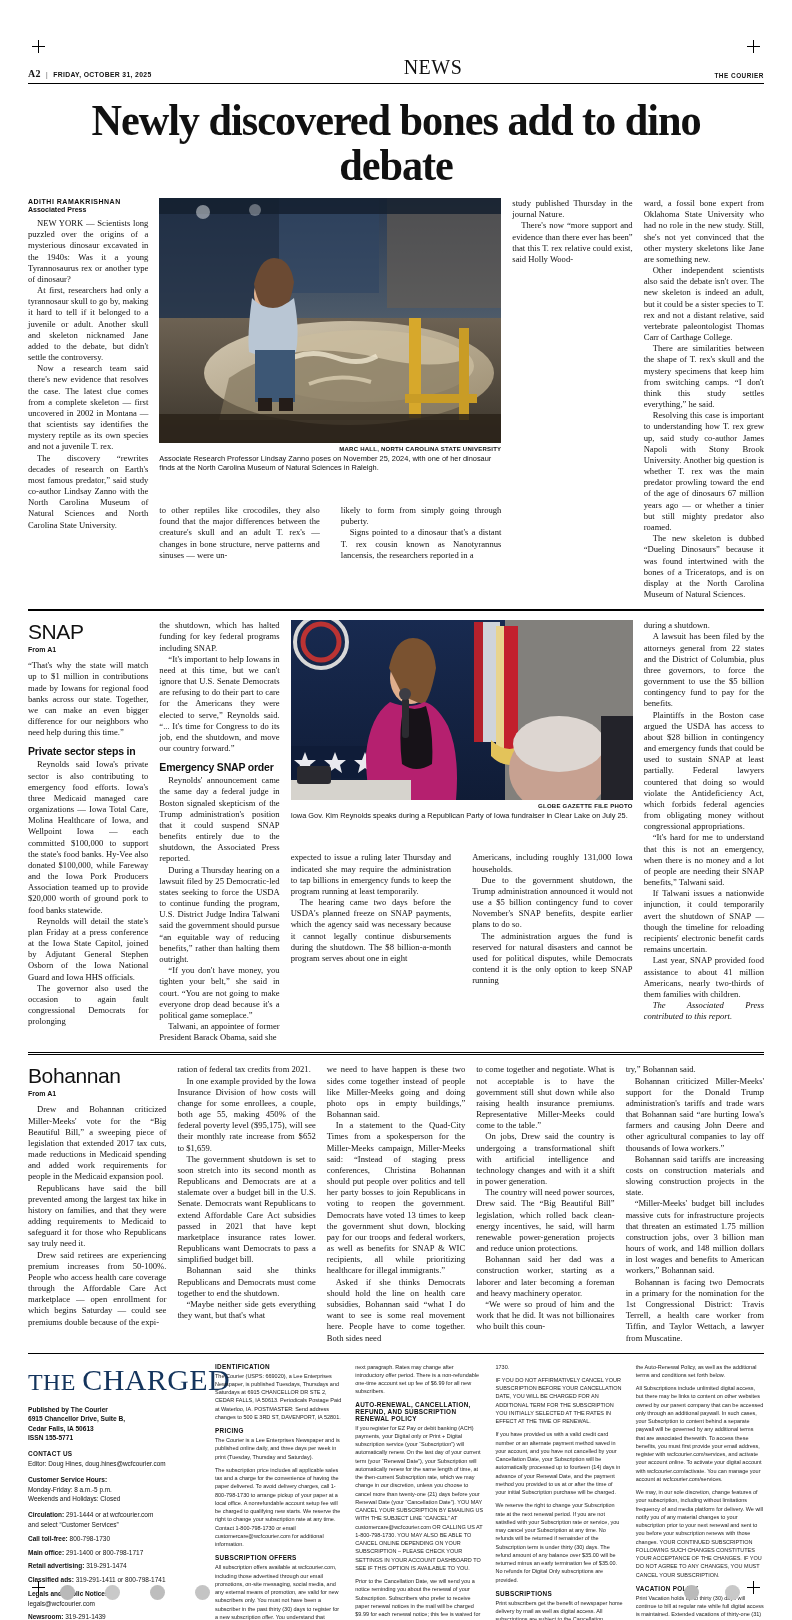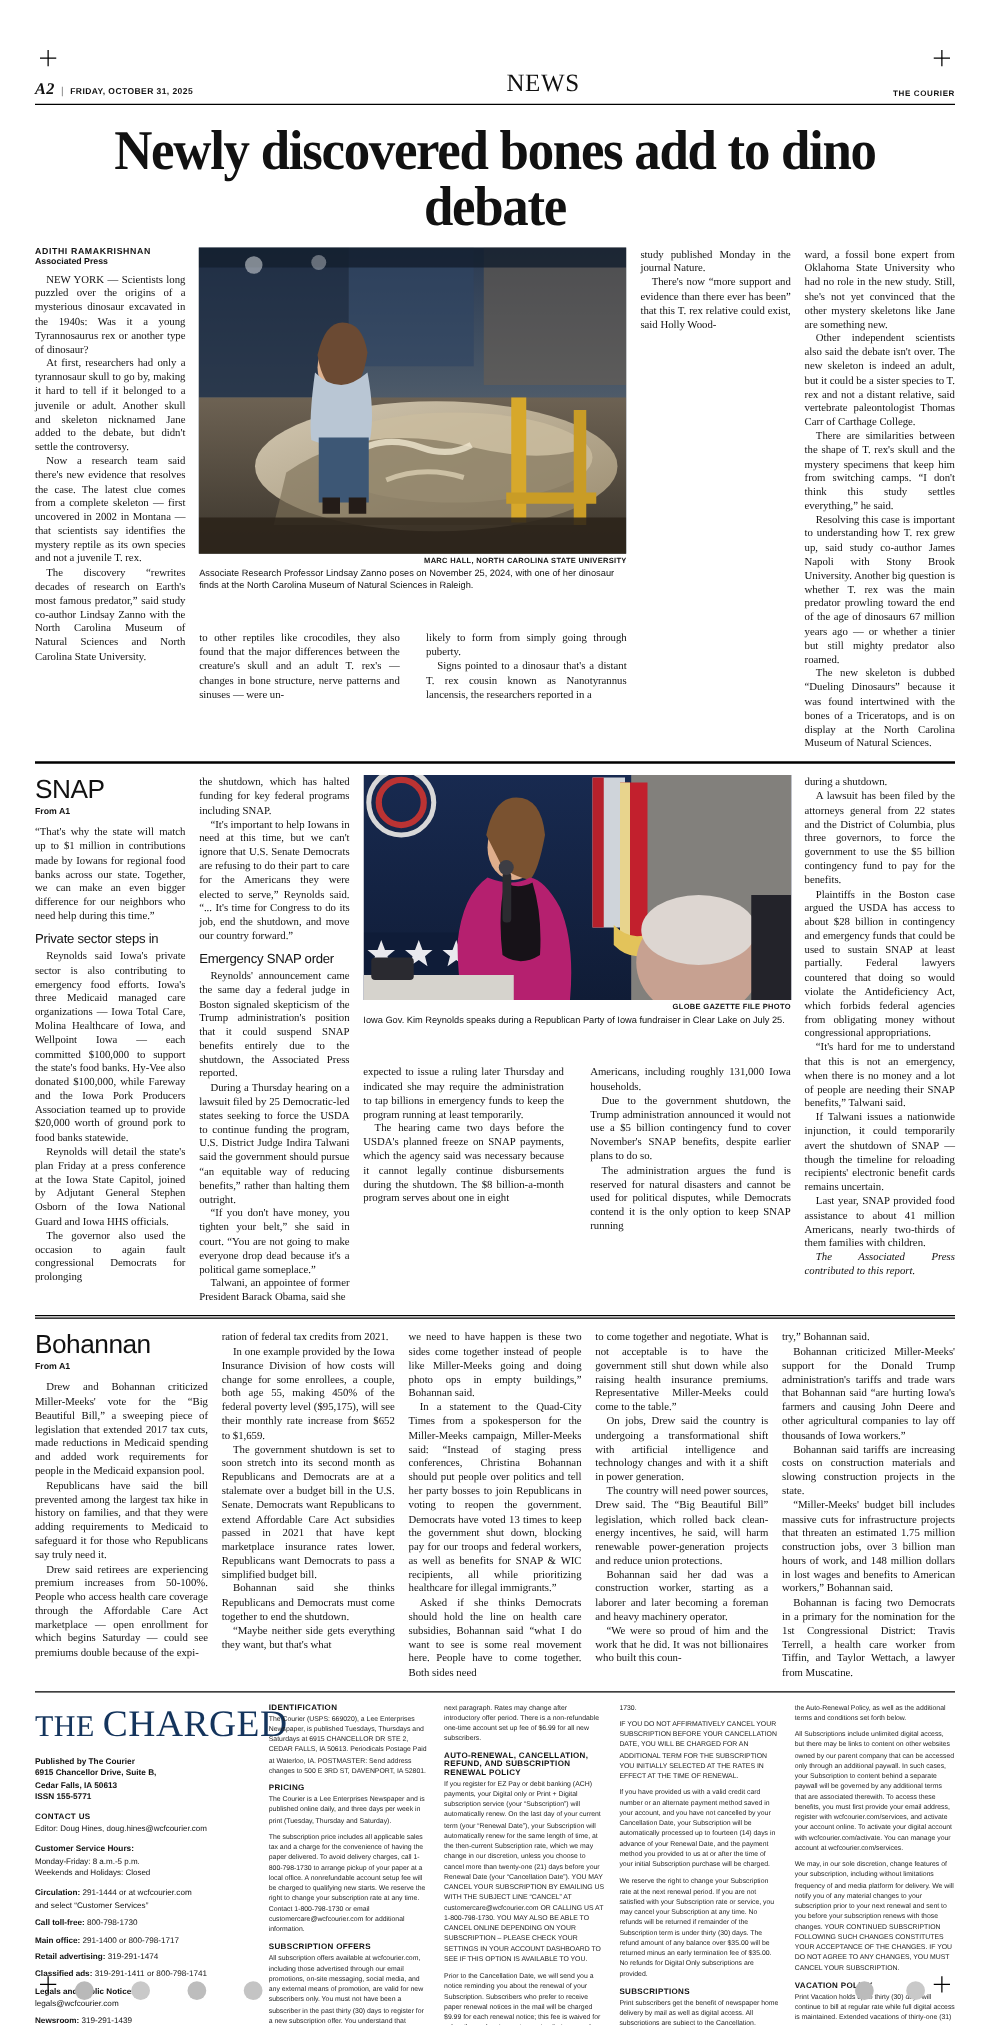--- a/index.html
+++ b/index.html
@@ -28,21 +28,21 @@
 
   
   .folio {
     display: flex; align-items: flex-end; justify-content: space-between;
     padding-top: 56px;
     border-bottom: 1.6px solid #000;
     padding-bottom: 4px;
   }
   .folio-left { display: flex; align-items: baseline; gap: 5px;
     font-family: "Liberation Sans", sans-serif; font-size: 7.6px; letter-spacing: .3px; }
-  .folio-page { font-weight: bold; font-size: 13px; font-family: "Liberation Serif", serif; font-style: italic; }
+  .folio-page { font-weight: bold; font-size: 10px; font-family: "Liberation Serif", serif; }
   .folio-sep { color: #777; font-size: 8px; }
   .folio-date { font-weight: 600; font-size: 6.8px; letter-spacing: .35px; }
   .folio-center { font-family: "Liberation Serif", serif; font-size: 20px; letter-spacing: .5px; }
   .folio-right { font-family: "Liberation Sans", sans-serif; font-size: 6.4px;
     font-weight: bold; letter-spacing: .5px; }
 
   
   .headline {
     font-family: "Liberation Serif", serif;
     font-weight: bold;
@@ -102,21 +102,21 @@
     font-family: "Liberation Sans", sans-serif;
     font-weight: normal; font-size: 21px; letter-spacing: -.4px;
     margin: 9px 0 2px 0;
   }
   .jump-from {
     font-family: "Liberation Sans", sans-serif;
     font-weight: bold; font-size: 7px; margin: 0 0 7px 0;
   }
   .subhead {
     font-family: "Liberation Sans", sans-serif;
-    font-weight: normal; font-size: 10.5px; letter-spacing: -.2px;
+    font-weight: bold; font-size: 10.5px; letter-spacing: -.2px;
     margin: 7px 0 2px 0;
   }
   .italic-tag { font-style: italic; }
 
   
   .story-grid { display: flex; gap: 11px; }
   .snap-photo { width: 100%; height: 180px; overflow: hidden; position: relative; background:#1c2541;}
 
   
   .footer-rule { border-top: 1.6px solid #000; margin-top: 9px; }
@@ -242,21 +242,21 @@
           <p class="body noindent">to other reptiles like crocodiles, they also found that the major differences between the creature's skull and an adult T. rex's — changes in bone structure, nerve patterns and sinuses — were un-</p>
         </div>
         <div class="col">
           <p class="body noindent">likely to form from simply going through puberty.</p>
           <p class="body">Signs pointed to a dinosaur that's a distant T. rex cousin known as Nanotyrannus lancensis, the researchers reported in a</p>
         </div>
       </div>
     </div>
 
     <div class="col">
-      <p class="body noindent">study published Monday in the journal Nature.</p>
+      <p class="body noindent">study published Thursday in the journal Nature.</p>
       <p class="body">There's now “more support and evidence than there ever has been” that this T. rex relative could exist, said Holly Wood-</p>
     </div>
 
     <div class="col">
       <p class="body noindent">ward, a fossil bone expert from Oklahoma State University who had no role in the new study. Still, she's not yet convinced that the other mystery skeletons like Jane are something new.</p>
       <p class="body">Other independent scientists also said the debate isn't over. The new skeleton is indeed an adult, but it could be a sister species to T. rex and not a distant relative, said vertebrate paleontologist Thomas Carr of Carthage College.</p>
       <p class="body">There are similarities between the shape of T. rex's skull and the mystery specimens that keep him from switching camps. “I don't think this study settles everything,” he said.</p>
       <p class="body">Resolving this case is important to understanding how T. rex grew up, said study co-author James Napoli with Stony Brook University. Another big question is whether T. rex was the main predator prowling toward the end of the age of dinosaurs 67 million years ago — or whether a tinier but still mighty predator also roamed.</p>
       <p class="body">The new skeleton is dubbed “Dueling Dinosaurs” because it was found intertwined with the bones of a Triceratops, and is on display at the North Carolina Museum of Natural Sciences.</p>
     </div>

